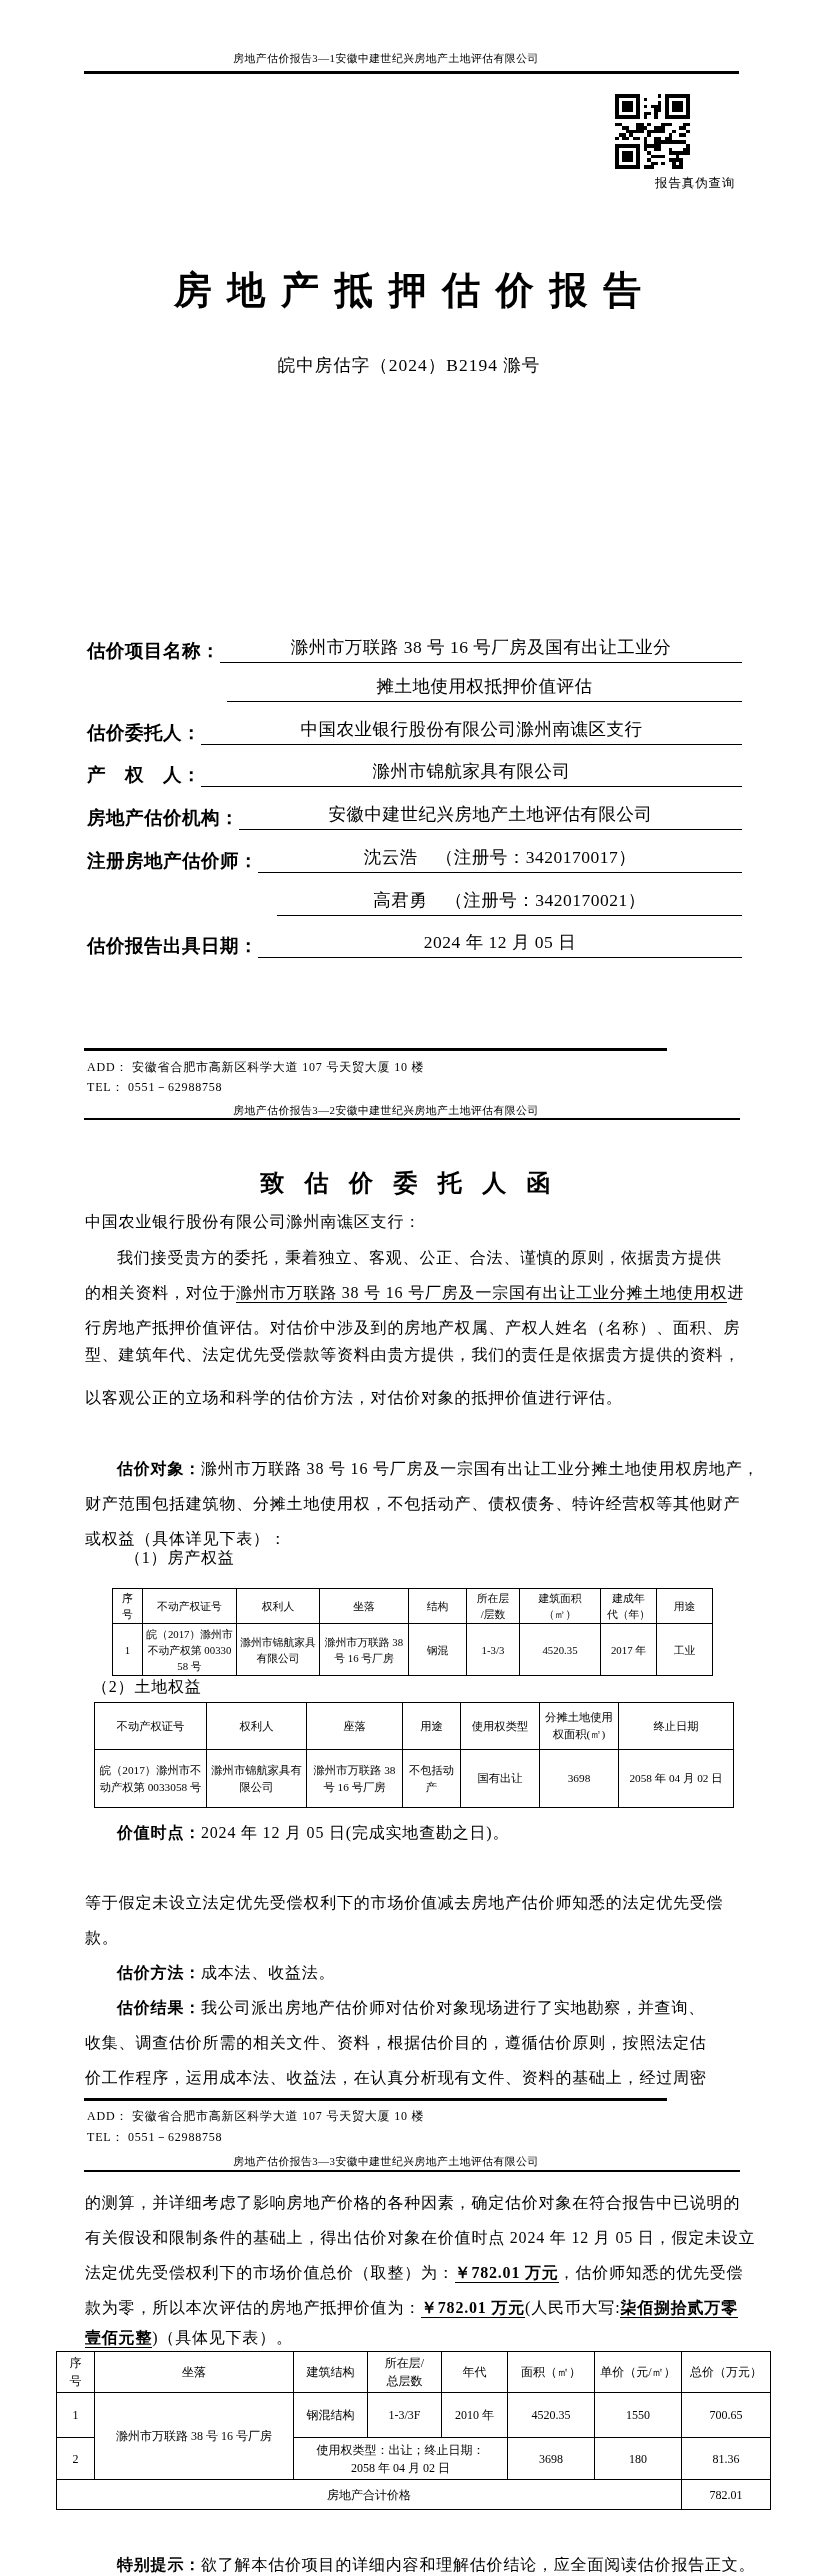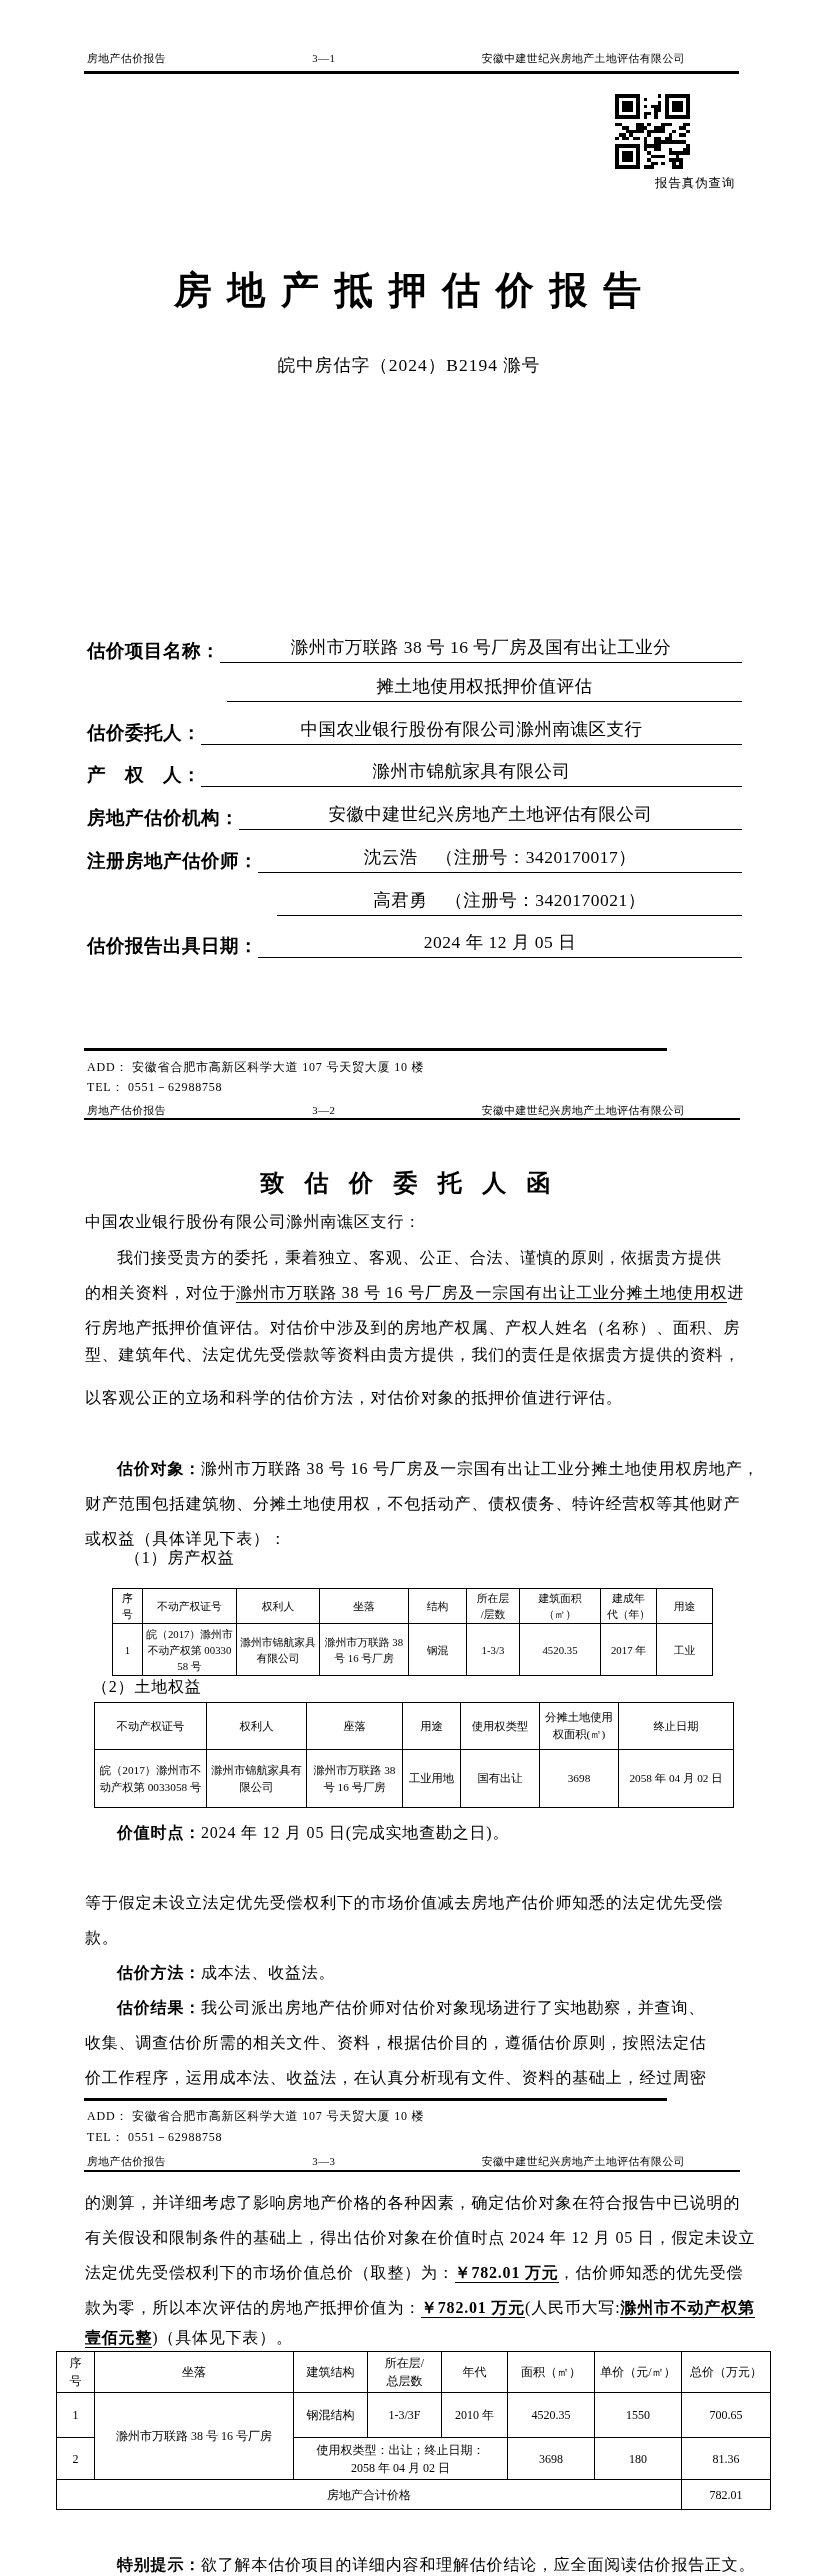--- a/index.html
+++ b/index.html
@@ -1,20 +1,20 @@
 <!DOCTYPE html>
 <html style="font-size:8.2px"><head>
 <meta charset="utf-8">
 <style>
   html,body { margin:0; padding:0; background:#fff; }
   .page { position:relative; width:818px; height:3247px; background:#ffffff;
           font-family:"Liberation Serif","DejaVu Serif",serif; color:#000; overflow:hidden; }
   .abs { position:absolute; }
   
-  .hdrrow { display:flex; justify-content:space-between; align-items:baseline;
+  .hdrrow { display:flex; justify-content:center; align-items:baseline;
             font-size:10.8px; letter-spacing:0.5px; }
   .hr { position:absolute; background:#000; }
   .fline { font-size:12px; letter-spacing:0.8px; white-space:nowrap; }
   
   .title { text-align:center; font-size:38px; font-weight:bold; letter-spacing:3.1px; white-space:nowrap; }
   .docno { text-align:center; font-size:17.5px; letter-spacing:1px; }
   .coverrow { display:flex; align-items:flex-end; }
   .coverrow .lab { font-weight:bold; font-size:18.5px; white-space:nowrap; letter-spacing:0.5px; }
   .coverrow .sp1 { width:140px; } .coverrow .sp2 { width:190px; }
   .coverrow .val { flex:1; text-align:center; font-size:17.5px; border-bottom:1.5px solid #000;
@@ -294,21 +294,21 @@
       <th>用途</th>
       <th>使用权类型</th>
       <th>分摊土地使用
 权面积(㎡)</th>
       <th>终止日期</th>
     </tr>
     <tr style="height:58px">
       <td>皖（2017）滁州市不动产权第 0033058 号</td>
       <td>滁州市锦航家具有限公司</td>
       <td>滁州市万联路 38 号 16 号厂房</td>
-      <td>工业用地</td>
+      <td>不包括动产</td>
       <td>国有出让</td>
       <td>3698</td>
       <td>2058 年 04 月 02 日</td>
     </tr>
   </tbody>
     </table>
 
   <div class="bl ind" style="top:1823px;"><b>价值时点：</b><span>2024 年 12 月 05 日(完成实地查勘之日)。</span></div>
   <div class="bl" style="top:1893px;">等于假定未设立法定优先受偿权利下的市场价值减去房地产估价师知悉的法定优先受偿</div>
   <div class="bl" style="top:1928px;">款。</div>
@@ -324,21 +324,21 @@
   <div class="abs hdrrow" style="top:2155px;left:87px;width:598px;">
     <span>房地产估价报告</span>
     <span>3—3</span>
     <span>安徽中建世纪兴房地产土地评估有限公司</span>
   </div>
   <div class="hr" style="top:2170px;left:84px;width:656px;height:2.1px;"></div>
 
   <div class="bl" style="top:2193px;">的测算，并详细考虑了影响房地产价格的各种因素，确定估价对象在符合报告中已说明的</div>
   <div class="bl" style="top:2228px;">有关假设和限制条件的基础上，得出估价对象在价值时点 2024 年 12 月 05 日，假定未设立</div>
   <div class="bl" style="top:2263px;"><span>法定优先受偿权利下的市场价值总价（取整）为：</span><span class="u b">￥782.01 万元</span><span>，估价师知悉的优先受偿</span></div>
-  <div class="bl" style="top:2298px;"><span>款为零，所以本次评估的房地产抵押价值为：</span><span class="u b">￥782.01 万元</span><span>(人民币大写:</span><span class="u b">滁州市不动产权第</span></div>
+  <div class="bl" style="top:2298px;"><span>款为零，所以本次评估的房地产抵押价值为：</span><span class="u b">￥782.01 万元</span><span>(人民币大写:</span><span class="u b">柒佰捌拾贰万零</span></div>
   <div class="bl" style="top:2328px;"><span class="u b">壹佰元整</span><span>)（具体见下表）。</span></div>
 
   <table class="abs t3" style="top:2351px;left:56px;">
     <colgroup>
         <col style="width:38px">
         <col style="width:199px">
         <col style="width:74px">
         <col style="width:74px">
         <col style="width:66px">
         <col style="width:87px">

